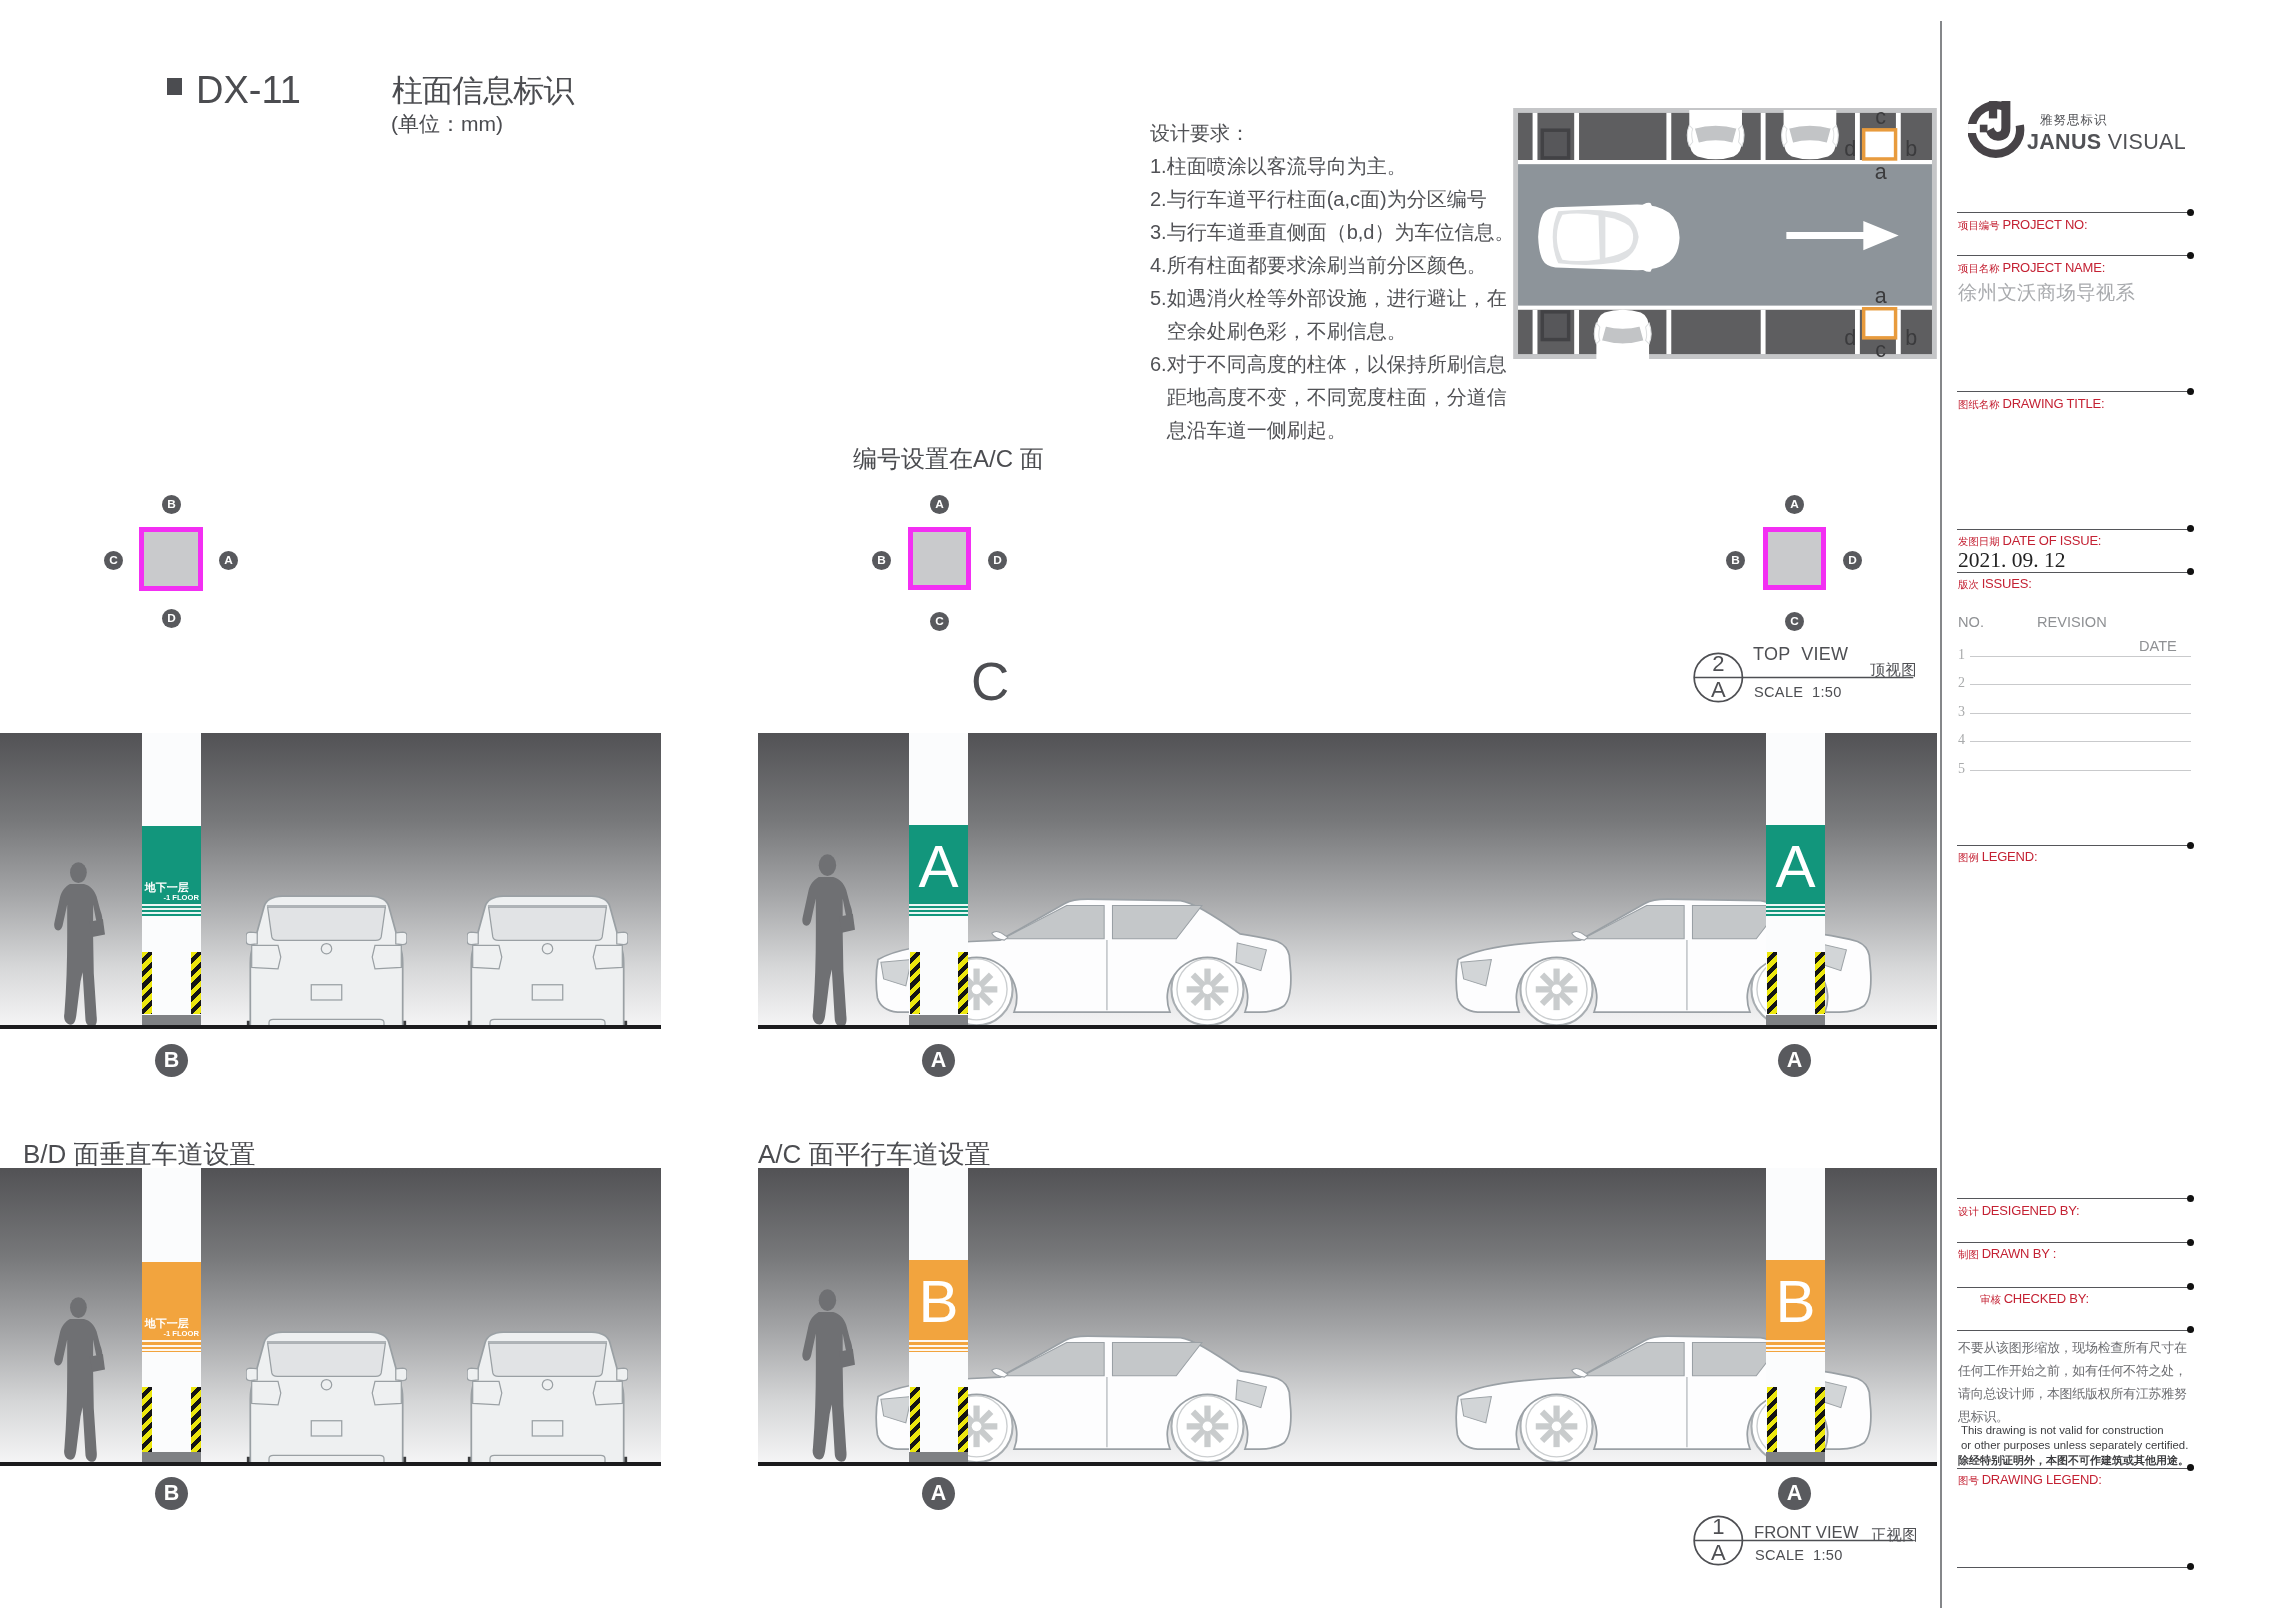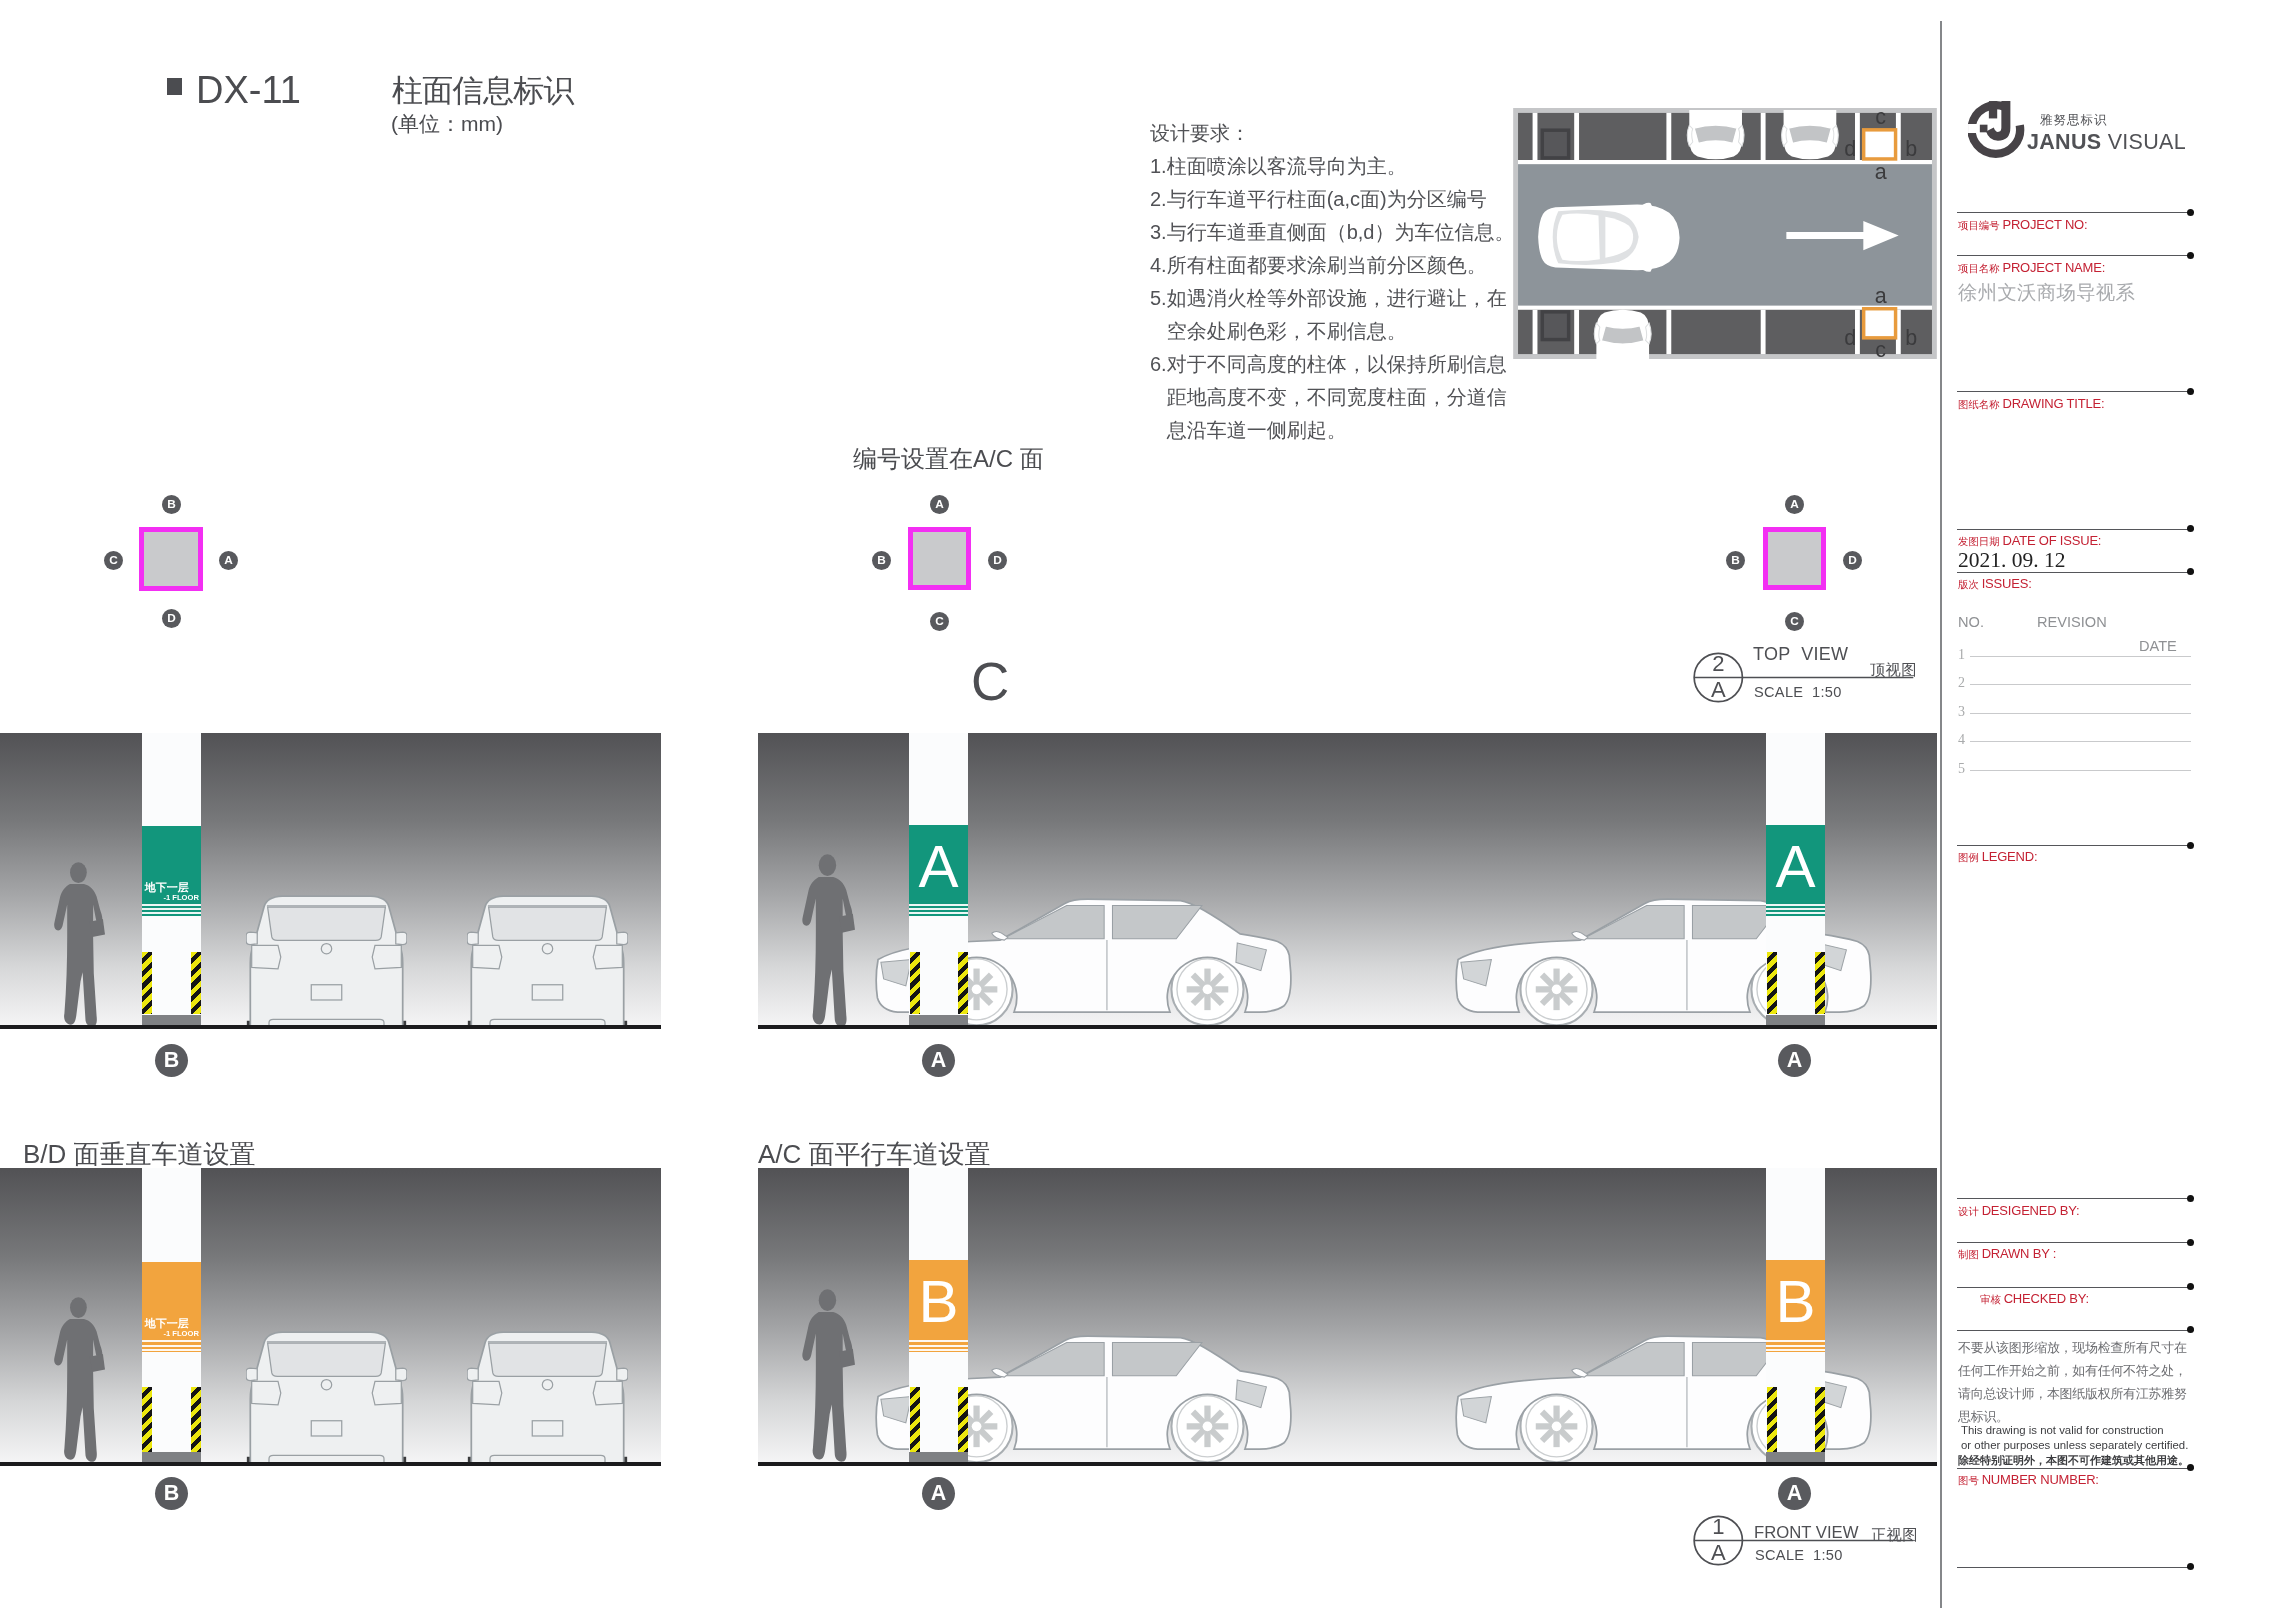--- a/index.html
+++ b/index.html
@@ -210,21 +210,21 @@
 
 <div class="abs" style="left:1958px;top:1336px;font-size:13px;line-height:23px;color:#6d6e72;white-space:nowrap;letter-spacing:-0.3px;">不要从该图形缩放，现场检查所有尺寸在<br>任何工作开始之前，如有任何不符之处，<br>请向总设计师，本图纸版权所有江苏雅努<br>思标识。</div>
 
 <div class="abs" style="left:1961px;top:1423px;font-size:11.4px;line-height:15px;color:#3c3d40;">This drawing is not valid for construction<br>or other purposes unless separately certified.</div>
 
 <div class="abs" style="left:1958px;top:1453px;font-size:11px;font-weight:bold;color:#3c3d40;">除经特别证明外，本图不可作建筑或其他用途。</div>
 
 <div class="rule" style="top:1468px;"></div>
     <div class="dot" style="left:2187px;top:1464px;"></div>
 
-<div class="lbl" style="left:1958px;top:1472px;">图号 <span>NUMBER NUMBER:</span></div>
+<div class="lbl" style="left:1958px;top:1472px;">图号 <span>DRAWING LEGEND:</span></div>
 
 <div class="rule" style="top:1567px;"></div>
     <div class="dot" style="left:2187px;top:1563px;"></div>
 
 <div class="abs" style="left:139px;top:527px;width:54px;height:54px;background:#c9cacc;border:5.6px solid #f32ff3;"></div>
 
 <div class="cir" style="left:162px;top:495px;">B</div>
 
 <div class="cir" style="left:104px;top:551px;">C</div>
 

